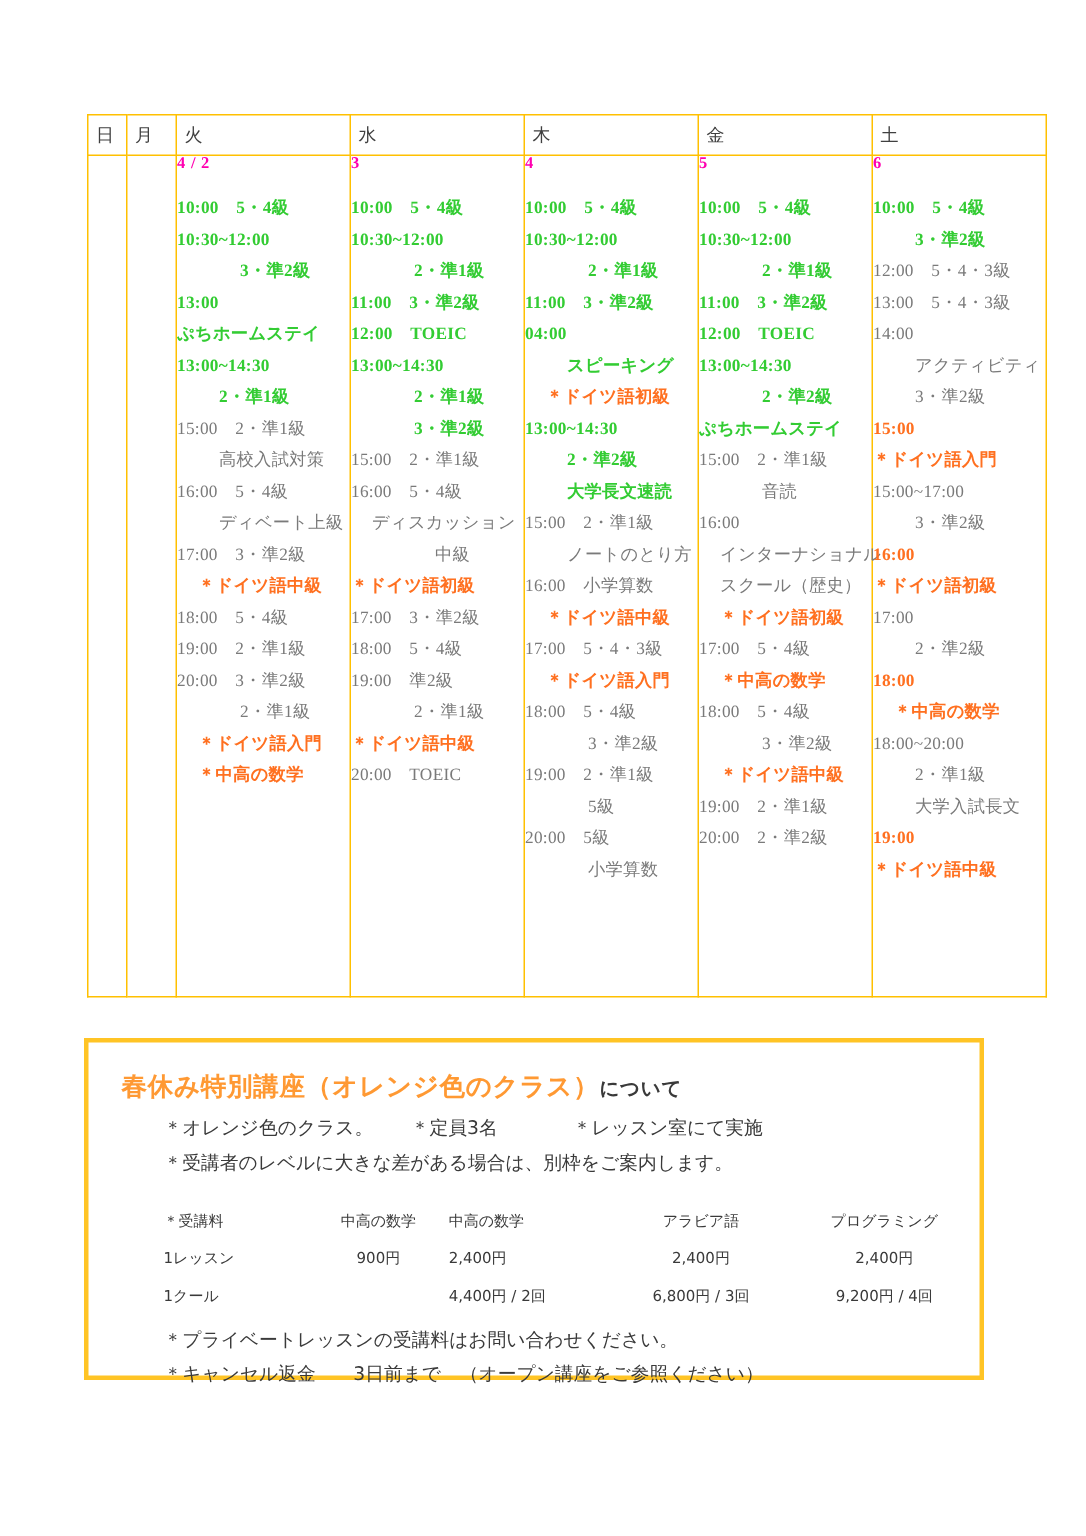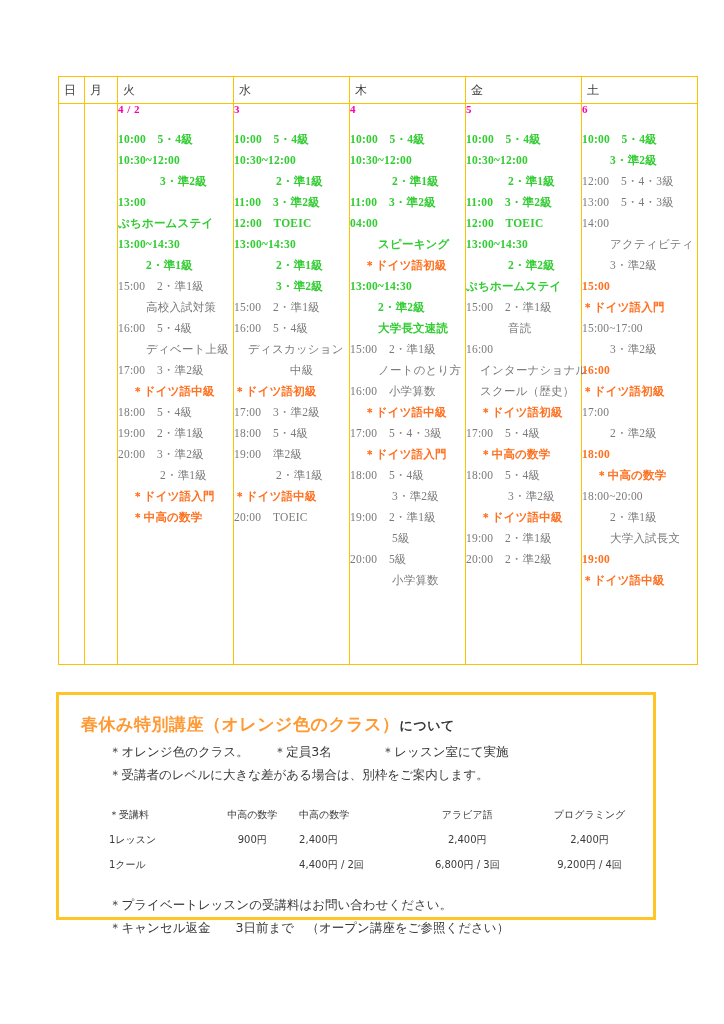--- a/index.html
+++ b/index.html
@@ -120,21 +120,21 @@
   table.prices td {
     padding: 1px 0;
     line-height: 23px;
     white-space: nowrap;
   }
   table.prices td.c0 { width: 108px; }
   table.prices td.c1 { width: 104px; text-align: center; }
   table.prices td.c2 { width: 120px; }
   table.prices td.c3 { width: 130px; text-align: center; }
   table.prices td.c4 { width: 140px; text-align: center; }
-  .tail-block { margin-top: 16px; }
+  .tail-block { margin-top: 4px; }
 </style>
 </head>
 <body>
 
 <div class="sched-wrap">
   <table class="sched">
     <thead>
       <tr>
         <th class="col-sun">日</th>
         <th class="col-mon">月</th>

